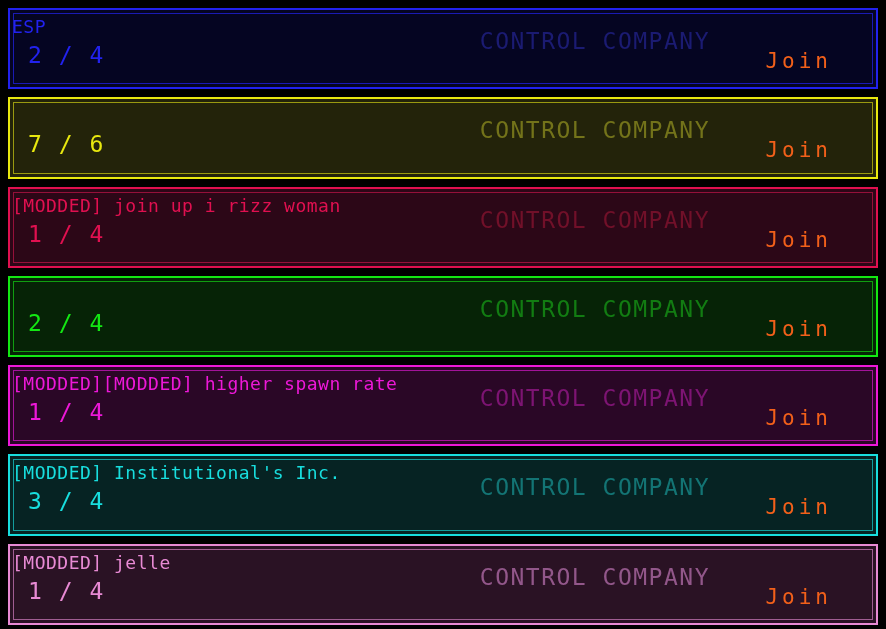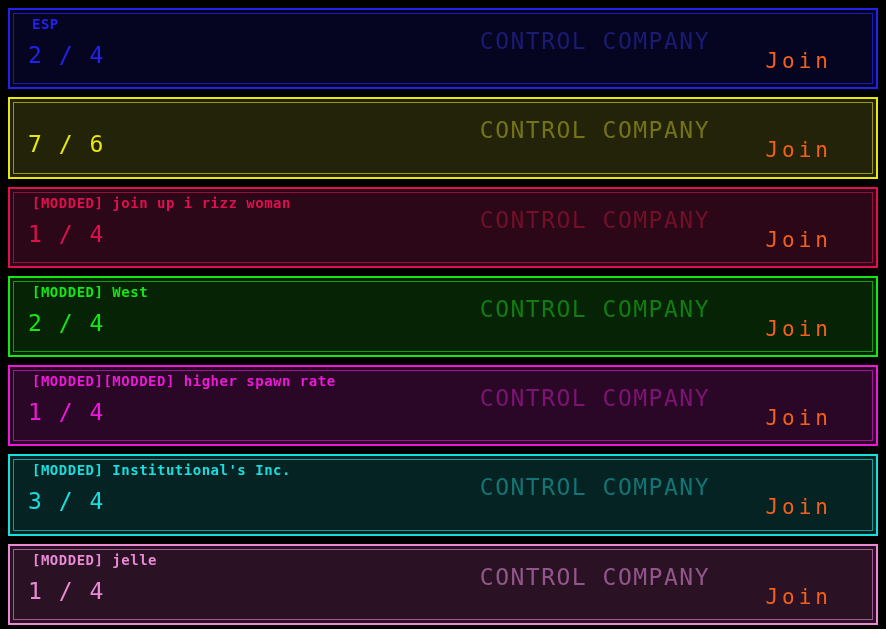--- a/index.html
+++ b/index.html
@@ -47,28 +47,27 @@
   }
 
   .row-inner {
     position: absolute;
     inset: 0;
     padding: 8px 14px 6px 18px;
   }
 
   .lobby-title {
     position: absolute;
-    left: 22px;
+    left: 2px;
     top: 6px;
-    font-size: 14px;
+    font-size: 18px;
     letter-spacing: 0.5px;
     color: var(--accent);
     white-space: nowrap;
     line-height: 1.25;
-    font-weight: bold;
   }
 
   .lobby-count {
     position: absolute;
     left: 18px;
     top: 31px;
     font-size: 23px;
     letter-spacing: 1.5px;
     color: var(--accent);
     white-space: nowrap;
@@ -124,21 +123,20 @@
     <div class="lobby-row" style="--accent: #e01050; --accent-inner: #95103a; --bg: #2c0717; --watermark: #711029; --join: #f2601a;">
       <div class="row-inner">
         <div class="lobby-title">[MODDED] join up i rizz woman</div>
         <div class="lobby-count">1 / 4</div>
         <div class="watermark">CONTROL COMPANY</div>
         <button class="join-button">Join</button>
       </div>
     </div>
     <div class="lobby-row" style="--accent: #13e813; --accent-inner: #109e10; --bg: #062306; --watermark: #127c12; --join: #f2601a;">
       <div class="row-inner">
-        <div class="lobby-title">[MODDED] West</div>
         <div class="lobby-count">2 / 4</div>
         <div class="watermark">CONTROL COMPANY</div>
         <button class="join-button">Join</button>
       </div>
     </div>
     <div class="lobby-row" style="--accent: #ed18d8; --accent-inner: #a3139a; --bg: #2a0726; --watermark: #7d1473; --join: #f2601a;">
       <div class="row-inner">
         <div class="lobby-title">[MODDED][MODDED] higher spawn rate</div>
         <div class="lobby-count">1 / 4</div>
         <div class="watermark">CONTROL COMPANY</div>

